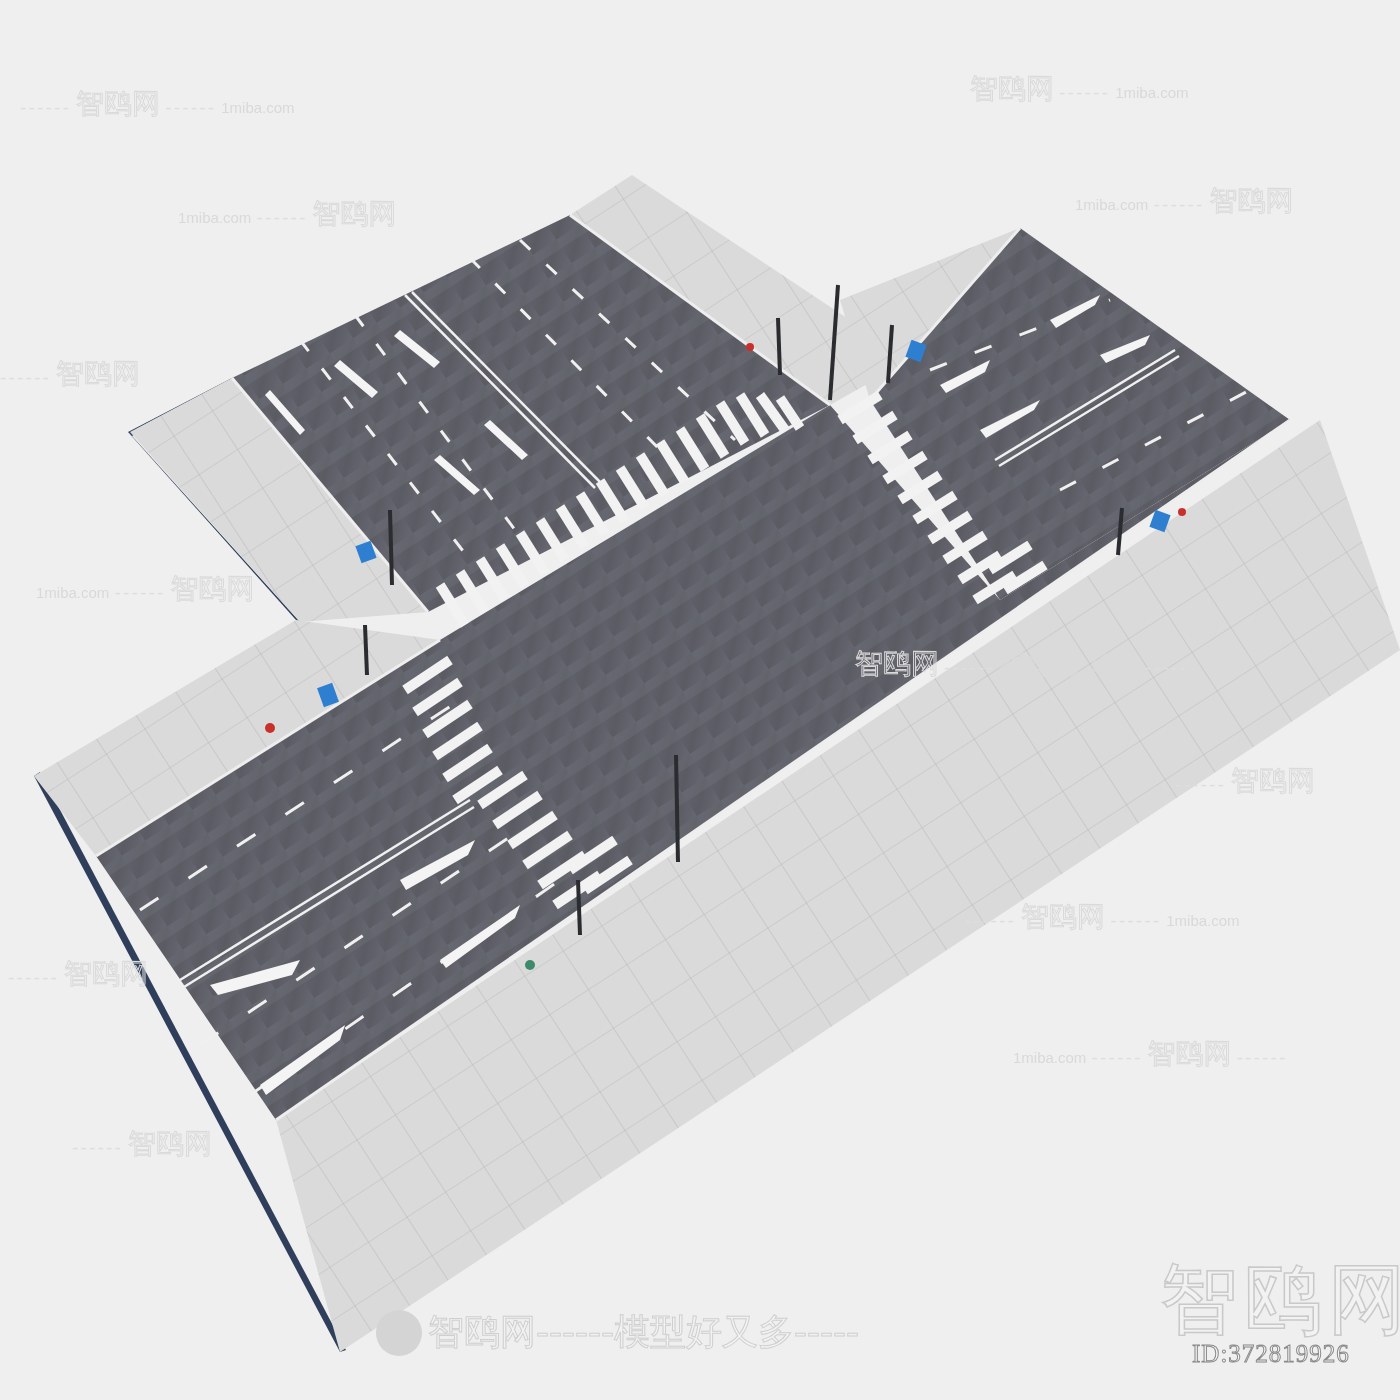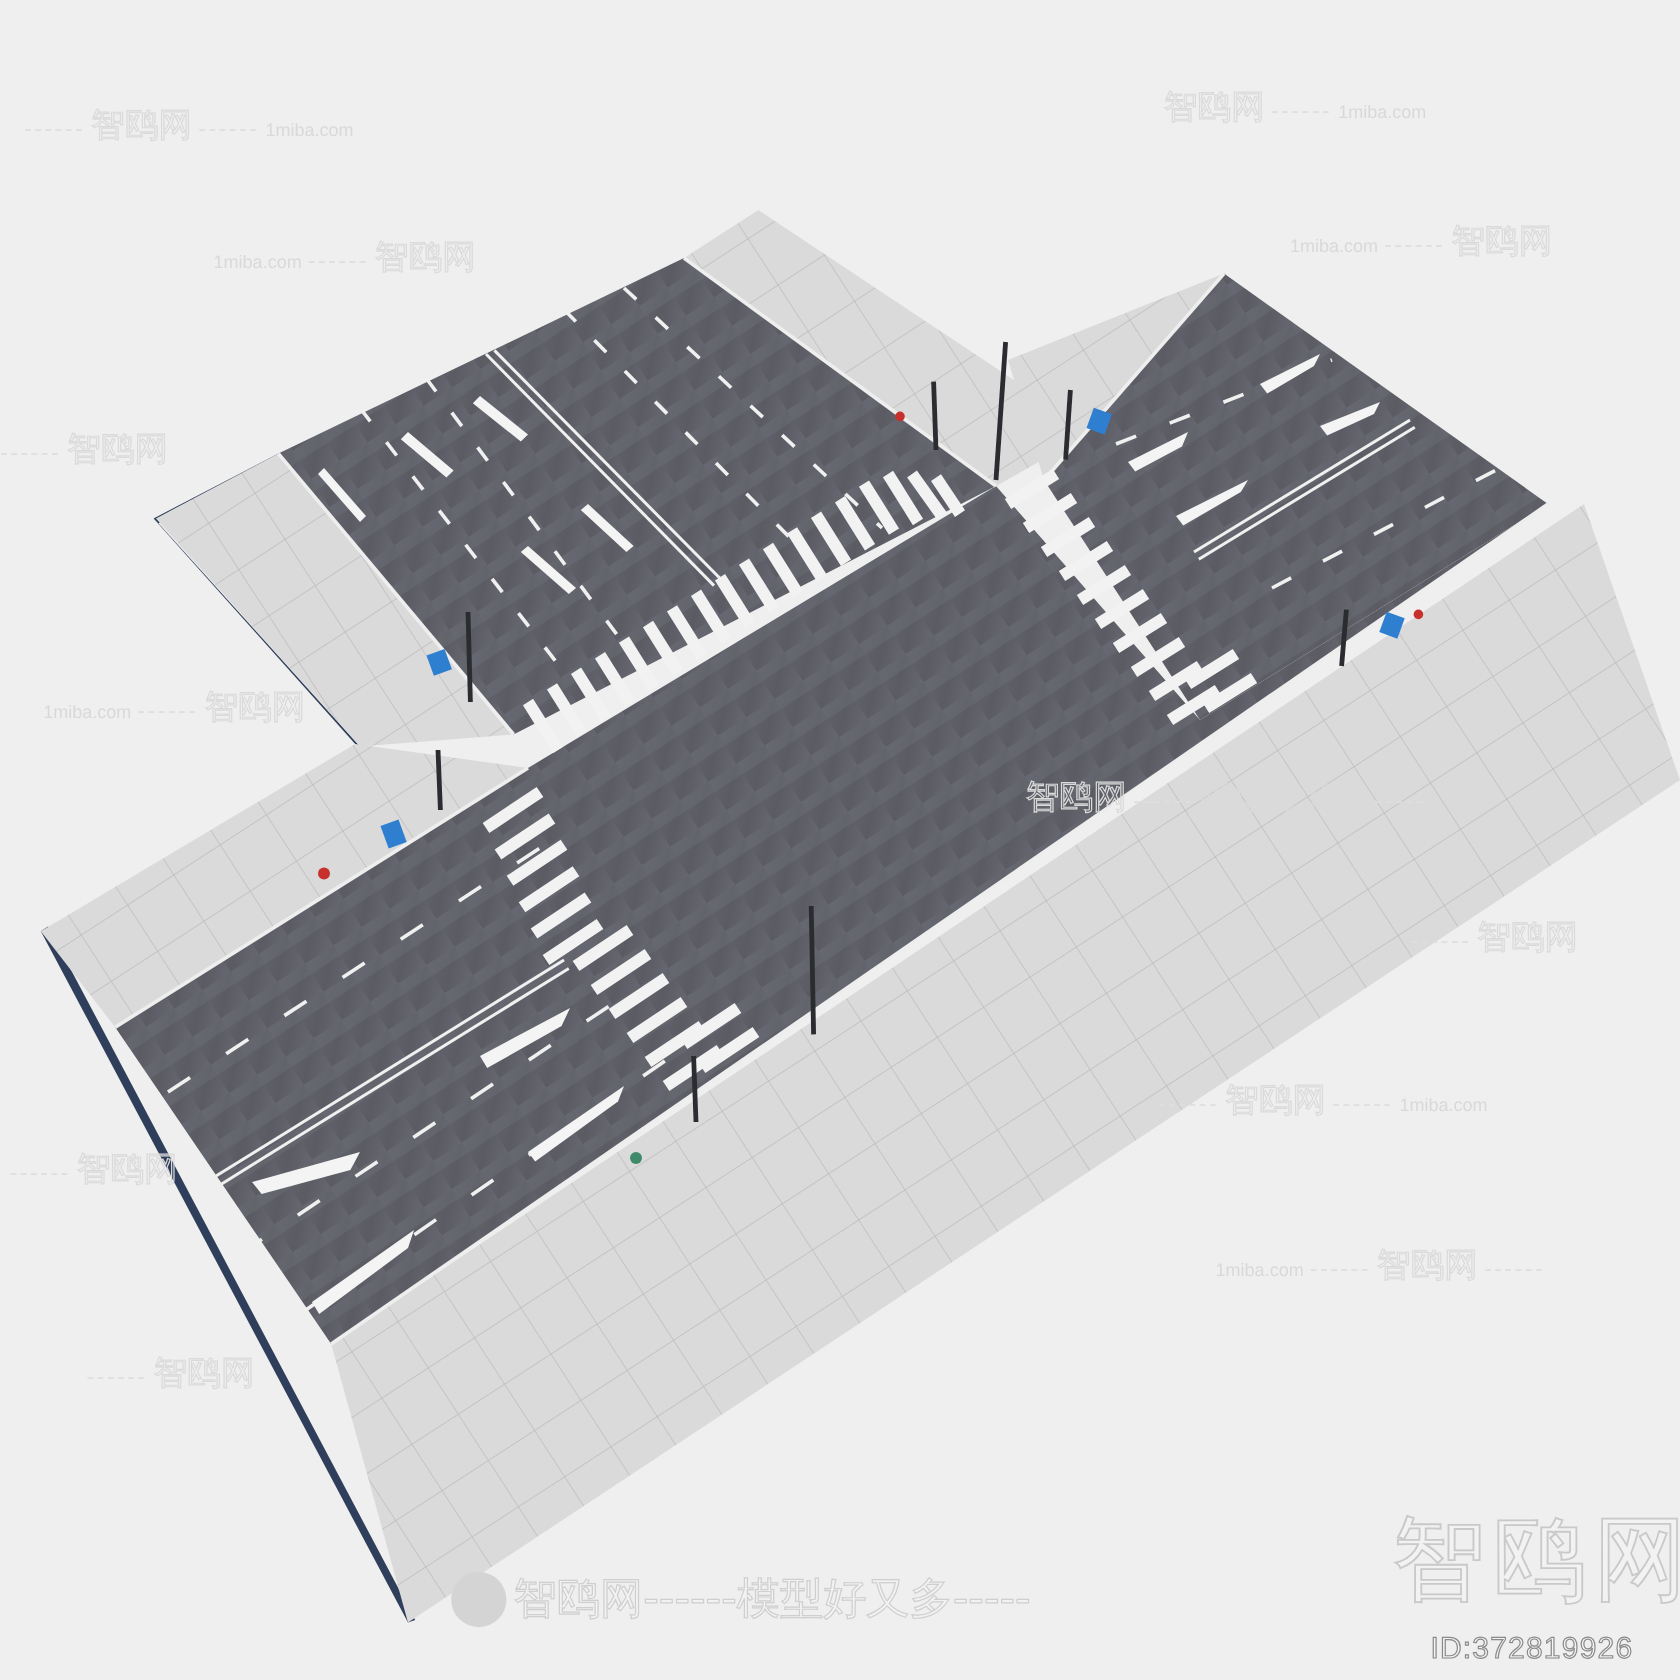--- a/index.html
+++ b/index.html
@@ -3,21 +3,21 @@
 <meta charset="utf-8">
 <style>
   html, body { margin:0; padding:0; }
   body { width:1400px; height:1400px; background:#efefef; overflow:hidden; position:relative; font-family:"DejaVu Sans", sans-serif; }
   #scene { position:absolute; left:0; top:0; width:1400px; height:1400px; }
   .wm { position:absolute; color:#e2e2e2; white-space:nowrap; font-family:"DejaVu Sans", sans-serif; pointer-events:none; }
   .wm-site { font-size:15px; color:#d9d9d9; font-family:"Liberation Sans", sans-serif; }
   .wm-cn { font-size:28px; color:rgba(255,255,255,0); -webkit-text-stroke:1px #dadada; }
   .wm-dash { font-size:18px; color:#dedede; letter-spacing:2px; }
   .wm-big { font-size:78px; color:rgba(255,255,255,0.2); -webkit-text-stroke:1.5px #c9c9c9; letter-spacing:6px; }
-  .wm-id { font-size:25px; color:rgba(255,255,255,0.3); -webkit-text-stroke:1px #8a8a8a; font-family:Liberation Sans, sans-serif; letter-spacing:1px;margin-top:20px; }
+  .wm-id { font-size:25px; color:rgba(255,255,255,0.3); -webkit-text-stroke:1px #8a8a8a; font-family:Liberation Serif, serif; letter-spacing:1px; }
   .wm-slogan { font-size:36px; color:rgba(255,255,255,0.2); -webkit-text-stroke:1px #cfcfcf; }
   .logo-circle { position:absolute; width:46px; height:46px; border-radius:50%; background:#d4d4d4; }
 </style>
 </head>
 <body>
 
 <svg id="scene" viewBox="0 0 1400 1400" xmlns="http://www.w3.org/2000/svg">
   <defs>
     <pattern id="tiles" width="46" height="46" patternUnits="userSpaceOnUse" patternTransform="rotate(-33)">
       <rect width="46" height="46" fill="#dadada"></rect>

